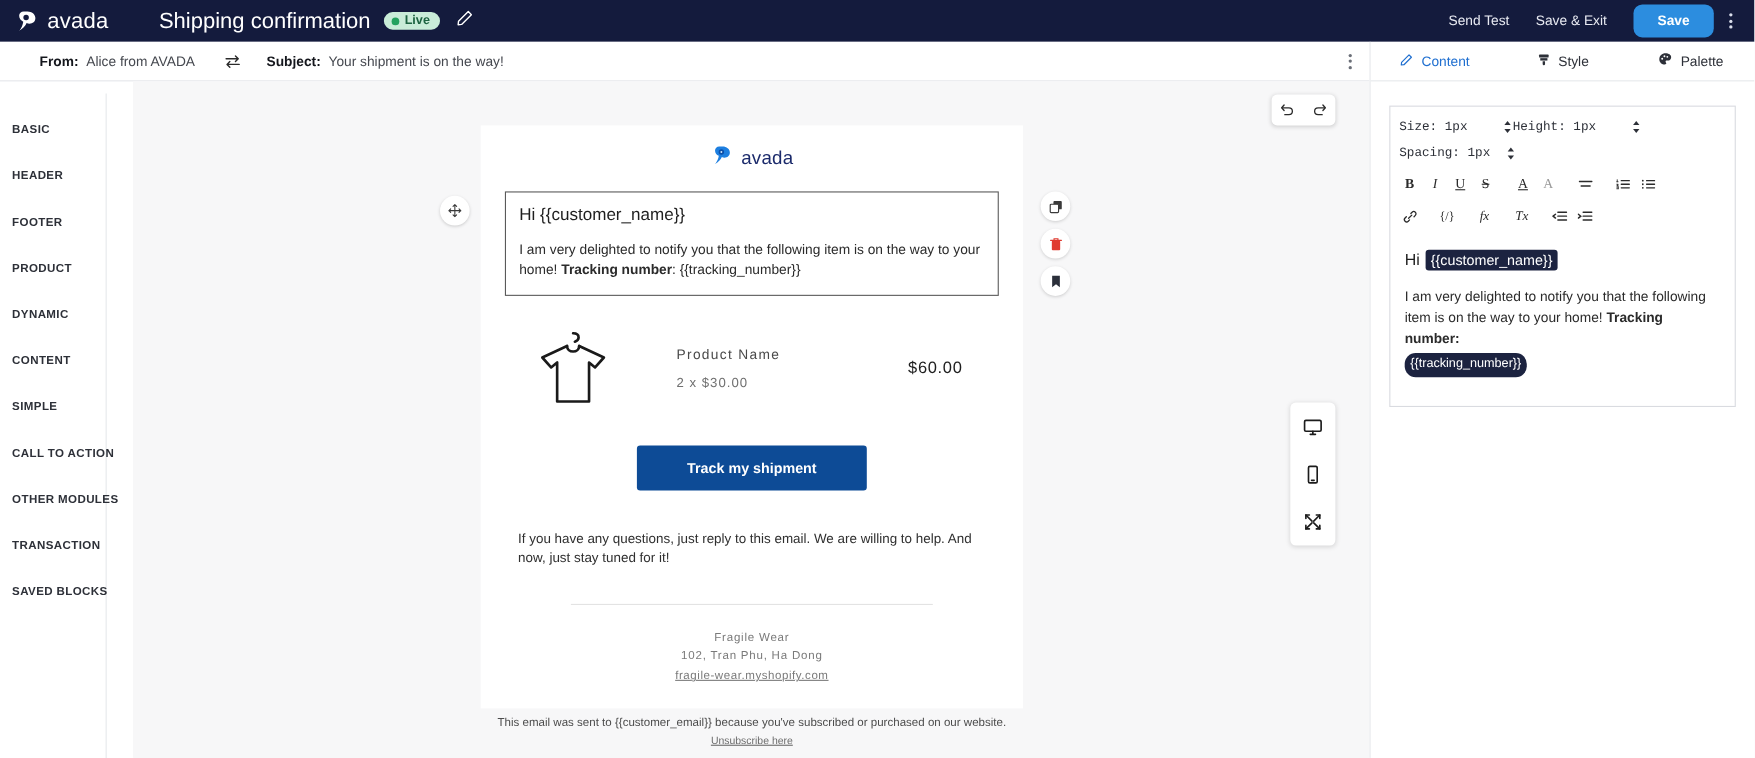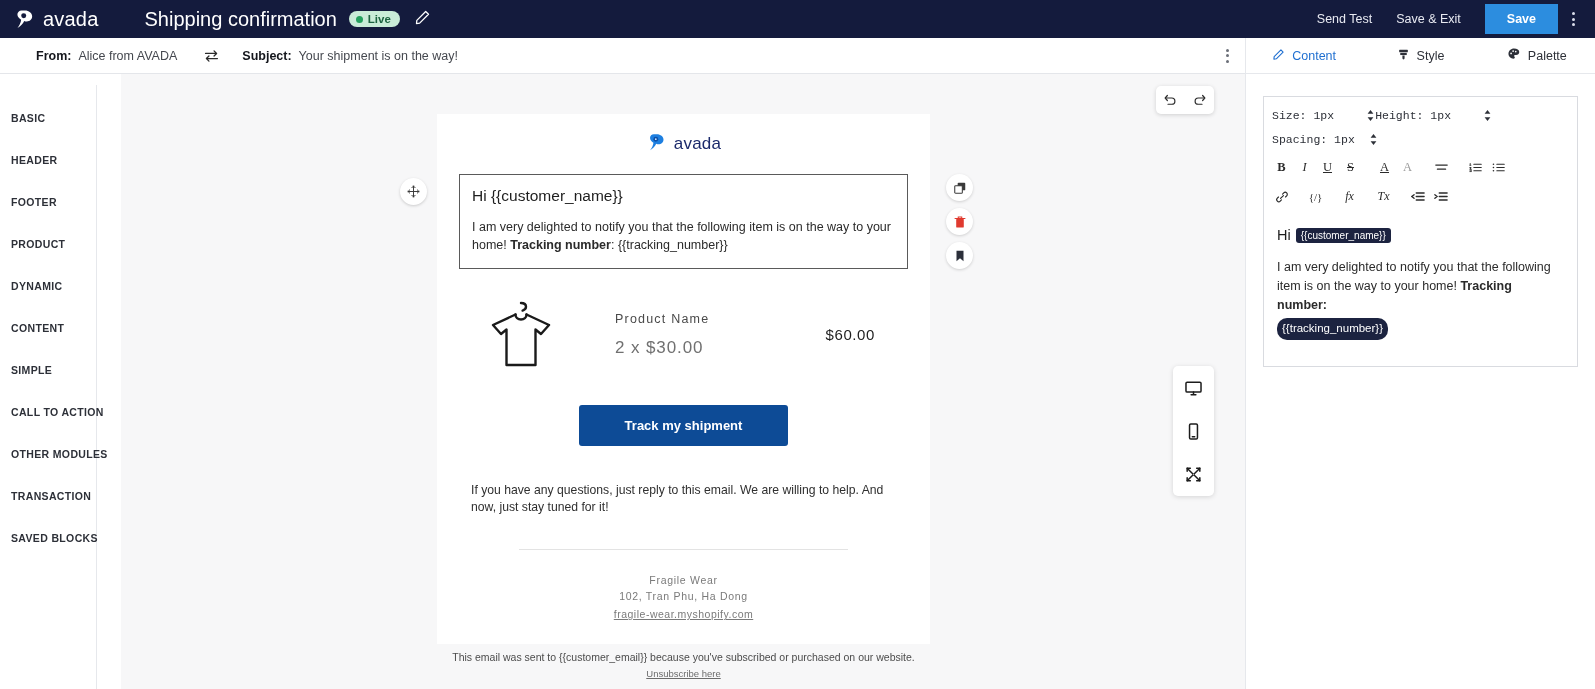--- a/index.html
+++ b/index.html
@@ -33,21 +33,21 @@
   .live-dot { width: 7px; height: 7px; border-radius: 50%; background: #24a15e; display: inline-block; }
   .pencil-btn { margin-left: 14px; display: flex; align-items: center; cursor: pointer; }
   .topbar-right {
     margin-left: auto; display: flex; align-items: center; gap: 0px; margin-right: 10px;
   }
   .tb-link {
     color: #e8eaf2; font-size: 12.5px; padding: 6px 12px; cursor: pointer; white-space: nowrap;
   }
   .save-btn {
     background: #2c8ddf; color: #ffffff; font-size: 12.5px; font-weight: 700;
-    border: none; border-radius: 0; padding: 8px 22px; margin-left: 12px; cursor: pointer;
+    border: none; border-radius: 8px; padding: 8px 22px; margin-left: 12px; cursor: pointer;
     font-family: "Liberation Sans", sans-serif;
   }
   .kebab { display: flex; flex-direction: column; gap: 2.5px; padding: 8px 10px; cursor: pointer; margin-left: 4px; }
   .kebab i { width: 3px; height: 3px; border-radius: 50%; background: #dadeec; display: block; }
 
   
   .subjectbar {
     position: absolute; left: 0; top: 38px; width: 1245px; height: 36px;
     background: #ffffff; border-bottom: 1px solid #e4e6ea;
     display: flex; align-items: center; padding-left: 36px;
@@ -118,21 +118,21 @@
     box-shadow: 0 1px 3px rgba(0,0,0,.16);
     display: flex; align-items: center; justify-content: center; cursor: pointer;
   }
 
   .product-row {
     display: flex; align-items: center; padding: 28px 40px 18px 40px;
   }
   .prod-img { width: 88px; display: flex; justify-content: center; }
   .prod-info { margin-left: 50px; flex: 1; }
   .prod-name { font-size: 12.5px; color: #4a4a4a; letter-spacing: 1.2px; }
-  .prod-qty { font-size: 17px; color: #707070; letter-spacing: .9px; margin-top: 12px; }
+  .prod-qty { font-size: 12px; color: #707070; letter-spacing: .9px; margin-top: 12px; }
   .prod-price { font-size: 15px; color: #1e1e1e; letter-spacing: .6px; padding-right: 15px; }
 
   .cta-row { display: flex; justify-content: center; padding: 14px 0 18px 0; }
   .cta-btn {
     background: #0d4b96; color: #ffffff; font-size: 13px; font-weight: 700;
     border: none; border-radius: 3px; padding: 13px 46px; cursor: pointer;
     font-family: "Liberation Sans", sans-serif;
   }
 
   .closing {
@@ -185,21 +185,21 @@
   .fmt-btn {
     width: 23px; height: 21px; display: flex; align-items: center; justify-content: center;
     cursor: pointer; font-size: 12.5px; color: #2b2b2b; font-family: "Liberation Serif", serif;
   }
   .fmt-sp { width: 11px; }
 
   .rte-area { padding: 12px 13px 26px 13px; }
   .rte-greet { font-size: 14.5px; color: #1d1d1d; display: flex; align-items: center; flex-wrap: wrap; }
   .chip {
     background: #1c2340; color: #ffffff; border-radius: 3px;
-    padding: 2px 5px; font-size: 10px; margin-left: 5px; display: inline-block;
+    padding: 2px 5px; font-size: 13px; margin-left: 5px; display: inline-block;
   }
   .rte-body { font-size: 12.5px; color: #2b2b2b; line-height: 1.5; margin-top: 15px; }
   .rte-body b { font-weight: 700; }
   .chip-sm {
     background: #1c2340; color: #ffffff; border-radius: 10px;
     padding: 2px 5px; font-size: 11.5px; display: inline-block; margin-top: 4px;
   }
 </style>
 </head>
 <body>

